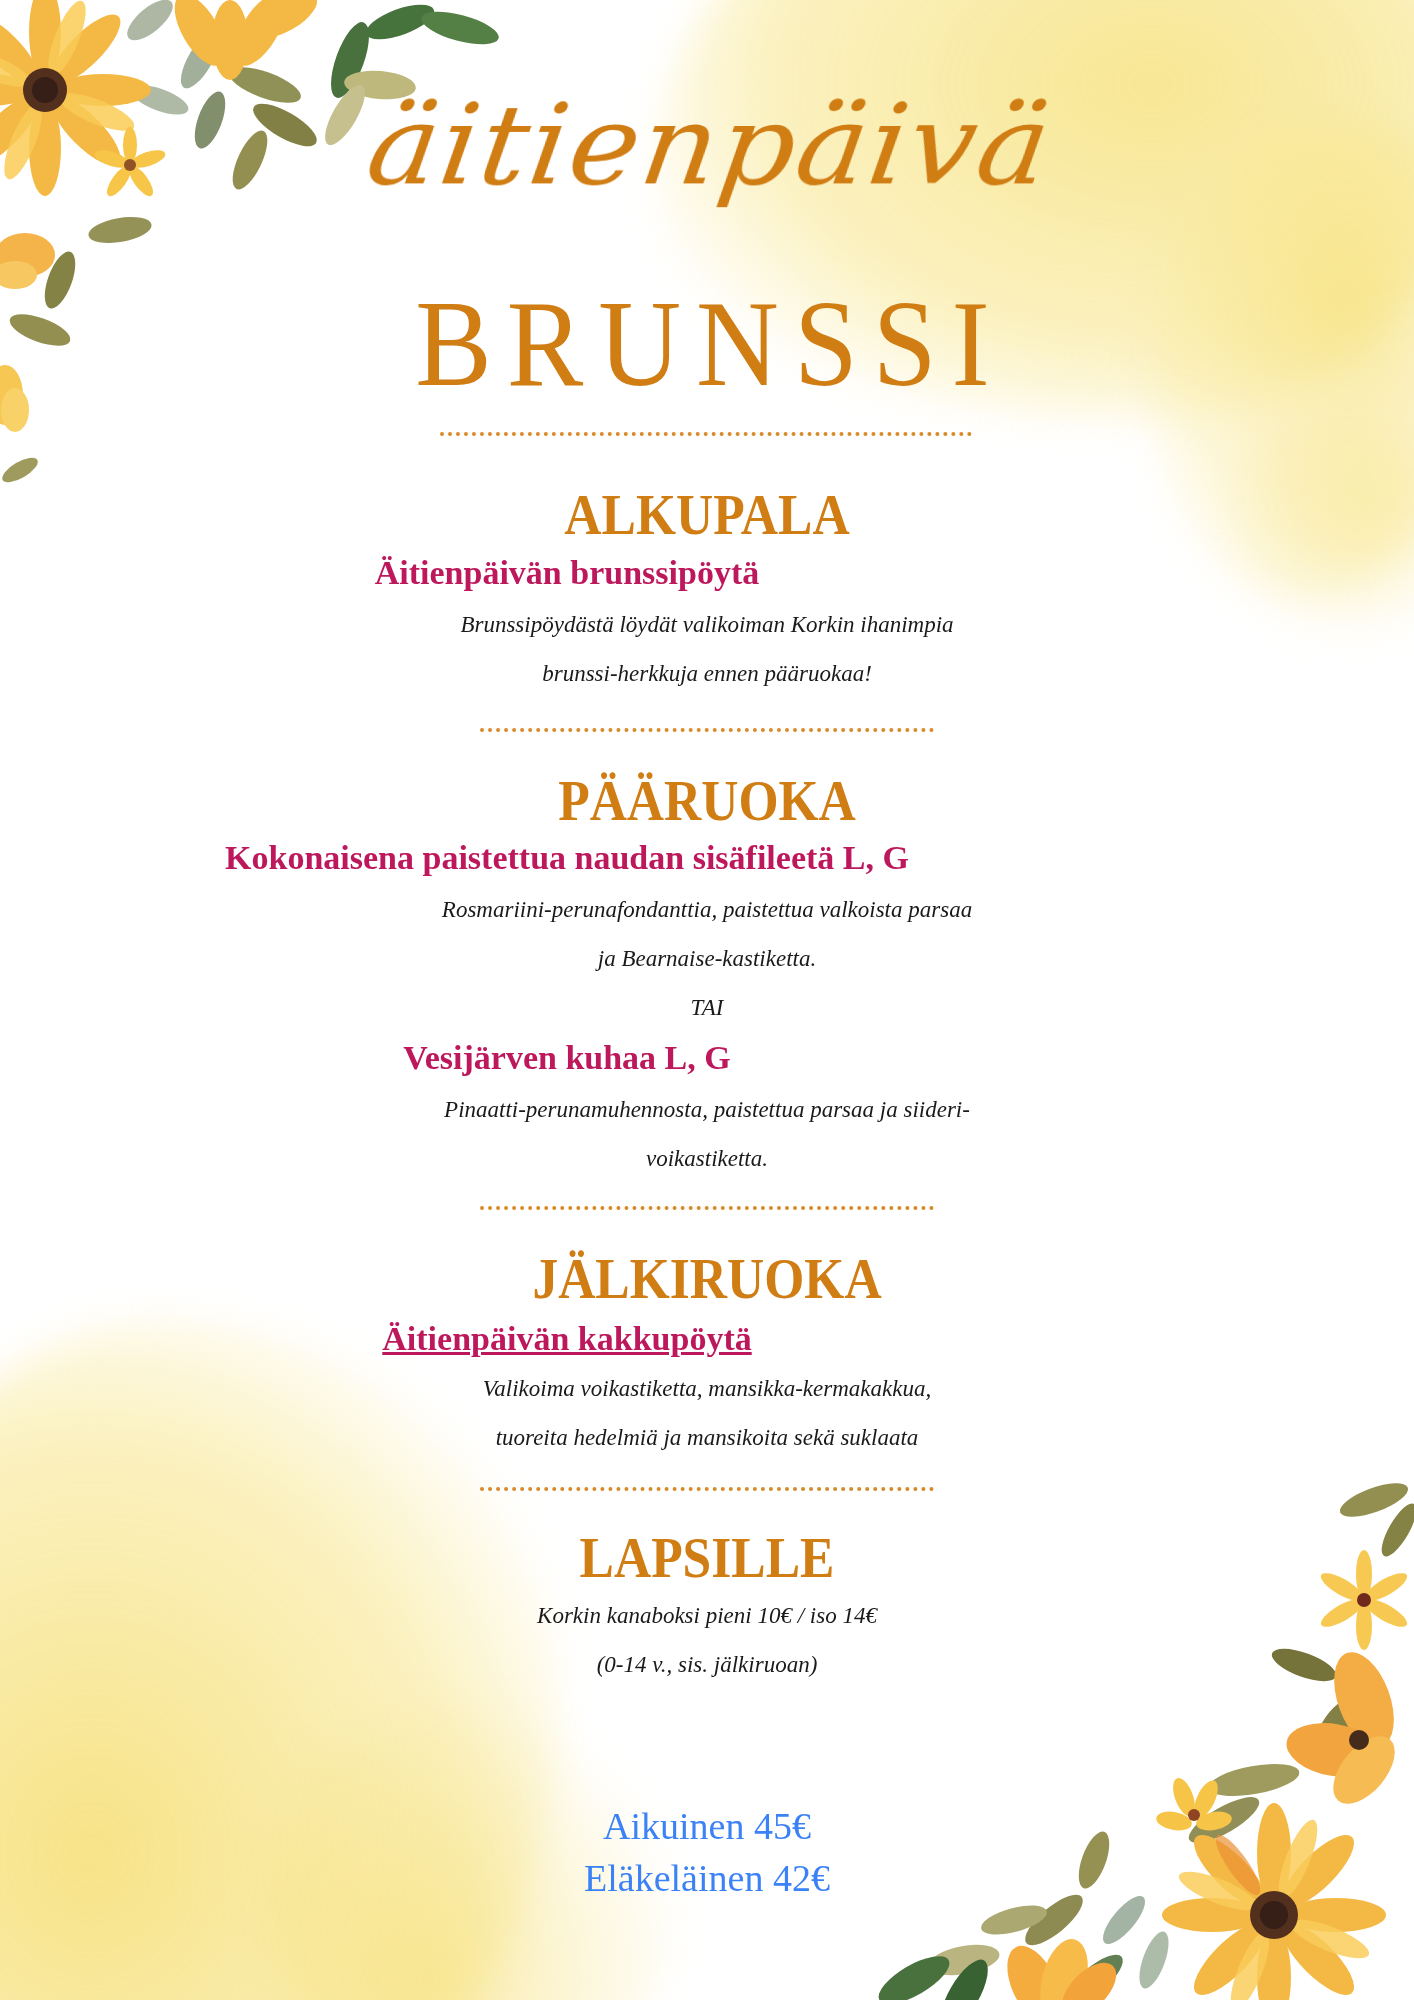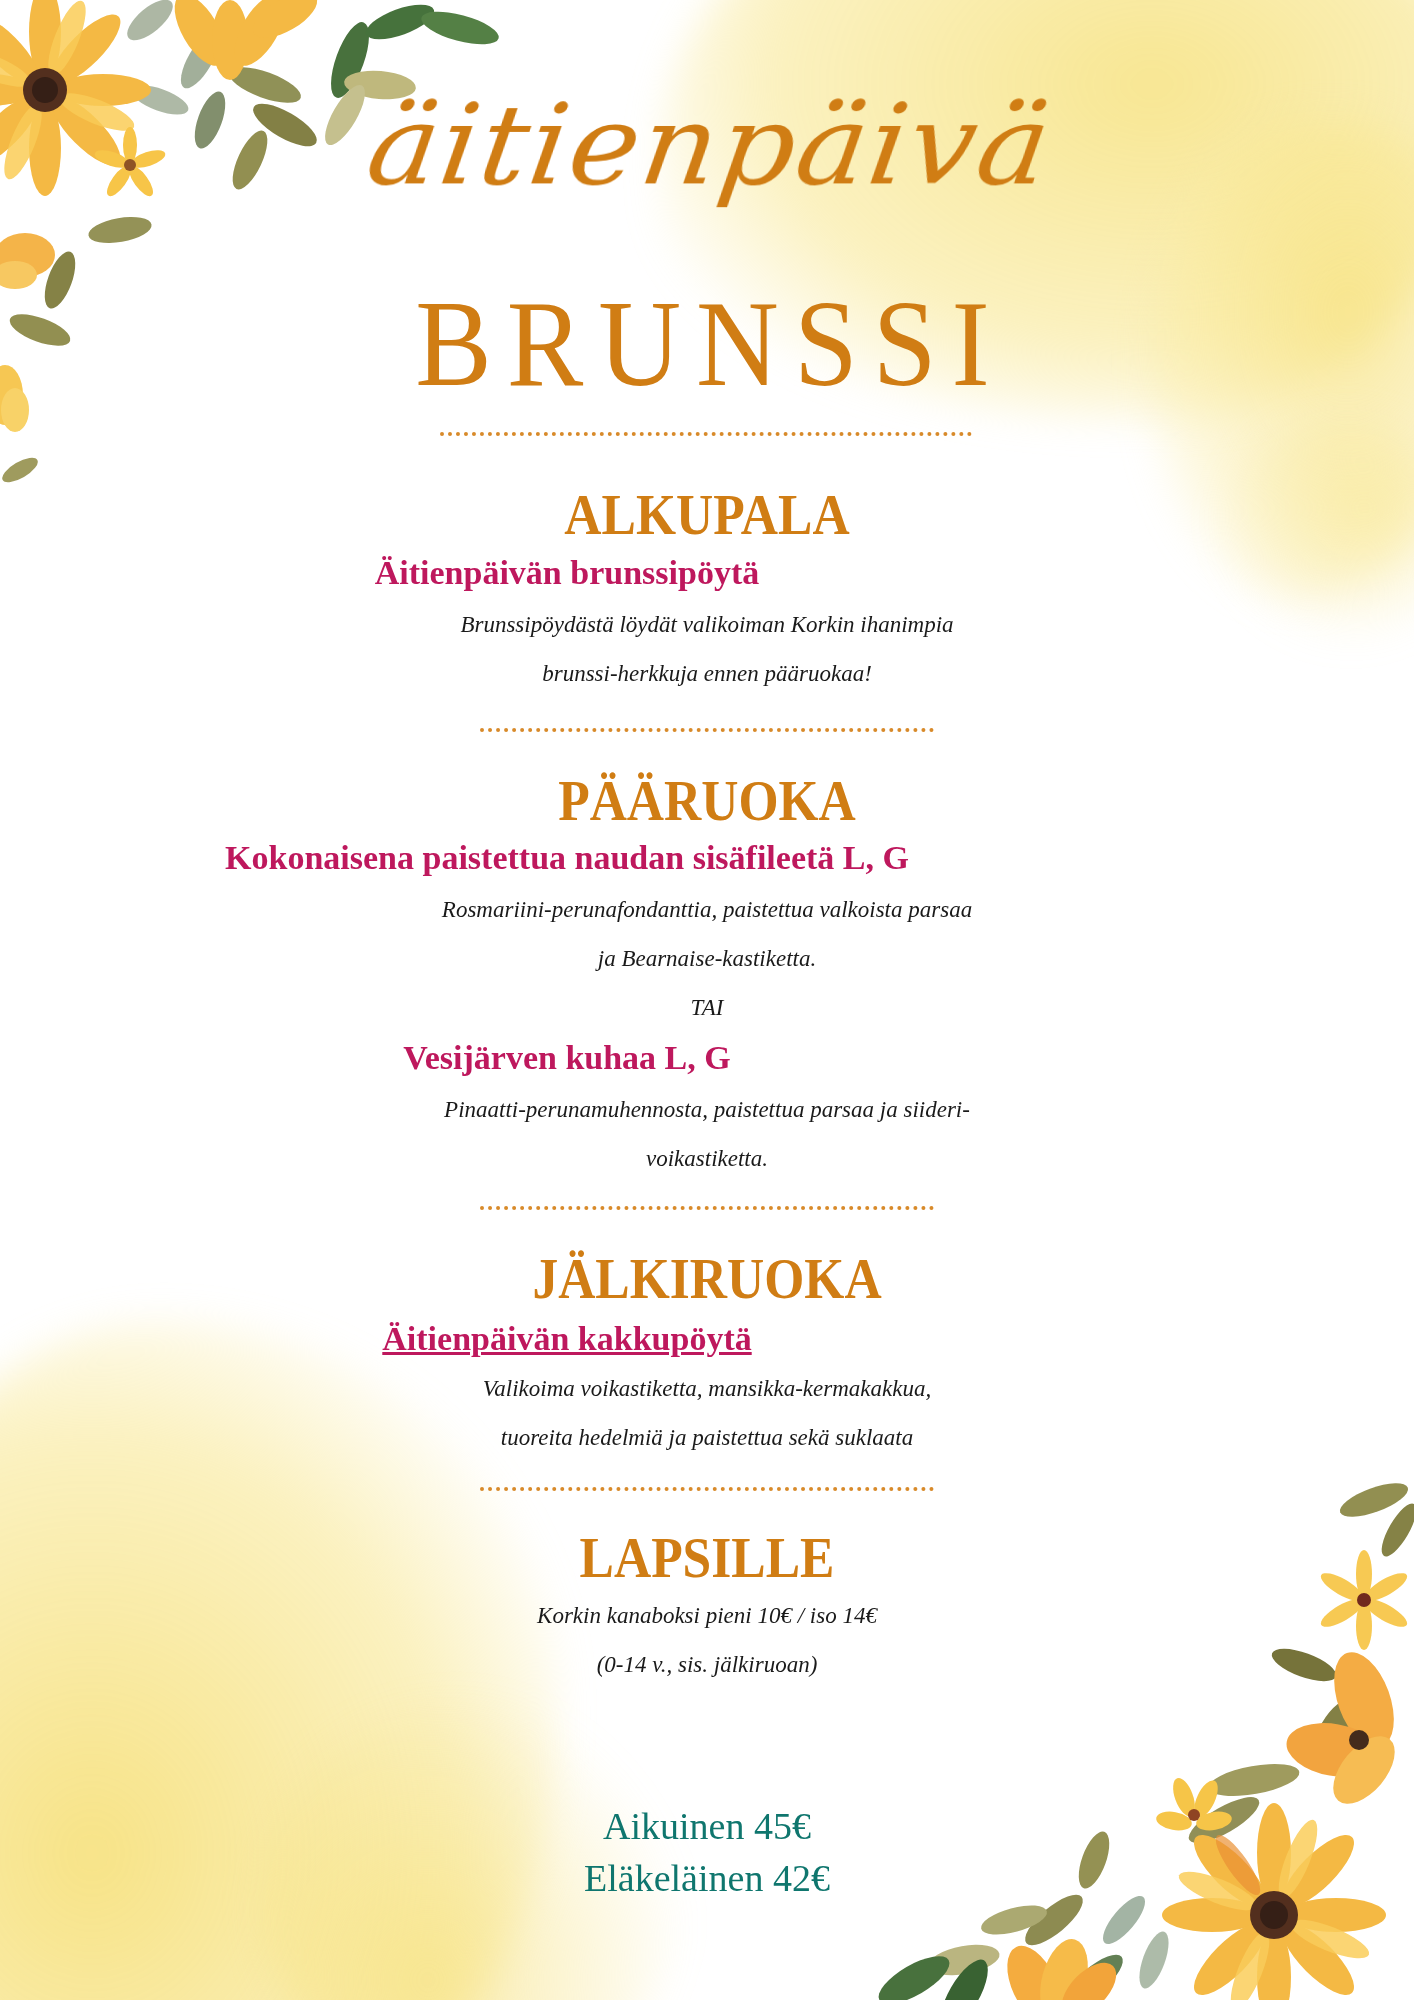--- a/index.html
+++ b/index.html
@@ -113,21 +113,21 @@
       font-size: 23px;
       color: #1a1a1a;
       line-height: 49px;
     }
     .price {
       position: absolute;
       left: 0; width: 1414px;
       text-align: center;
       font-family: "Liberation Serif", serif;
       font-size: 38px;
-      color: #0f766e;
+      color: #3b82f6;
       line-height: 52px;
     }
   </style>
 </head>
 <body>
 
 <div class="wash wash-tr-1"></div>
 <div class="wash wash-tr-2"></div>
 <div class="wash wash-tr-3"></div>
 <div class="wash wash-bl-1"></div>
@@ -308,21 +308,21 @@
 <div class="desc" style="top:1085px;">
   <div>Pinaatti-perunamuhennosta, paistettua parsaa ja siideri-</div>
   <div>voikastiketta.</div>
 </div>
 <div class="divider" style="left:480px; top:1206px; width:454px;"></div>
 
 <div class="section-title" style="top:1251px;">JÄLKIRUOKA</div>
 <div class="dish" style="top:1322px;text-decoration:underline;">Äitienpäivän kakkupöytä</div>
 <div class="desc" style="top:1364px;">
   <div>Valikoima voikastiketta, mansikka-kermakakkua,</div>
-  <div>tuoreita hedelmiä ja paistettua sekä suklaata</div>
+  <div>tuoreita hedelmiä ja mansikoita sekä suklaata</div>
 </div>
 <div class="divider" style="left:480px; top:1487px; width:454px;"></div>
 
 <div class="section-title" style="top:1530px;">LAPSILLE</div>
 <div class="desc" style="top:1591px;">
   <div>Korkin kanaboksi pieni 10€ / iso 14€</div>
   <div>(0-14 v., sis. jälkiruoan)</div>
 </div>
 
 <div class="price" style="top:1800px;">

